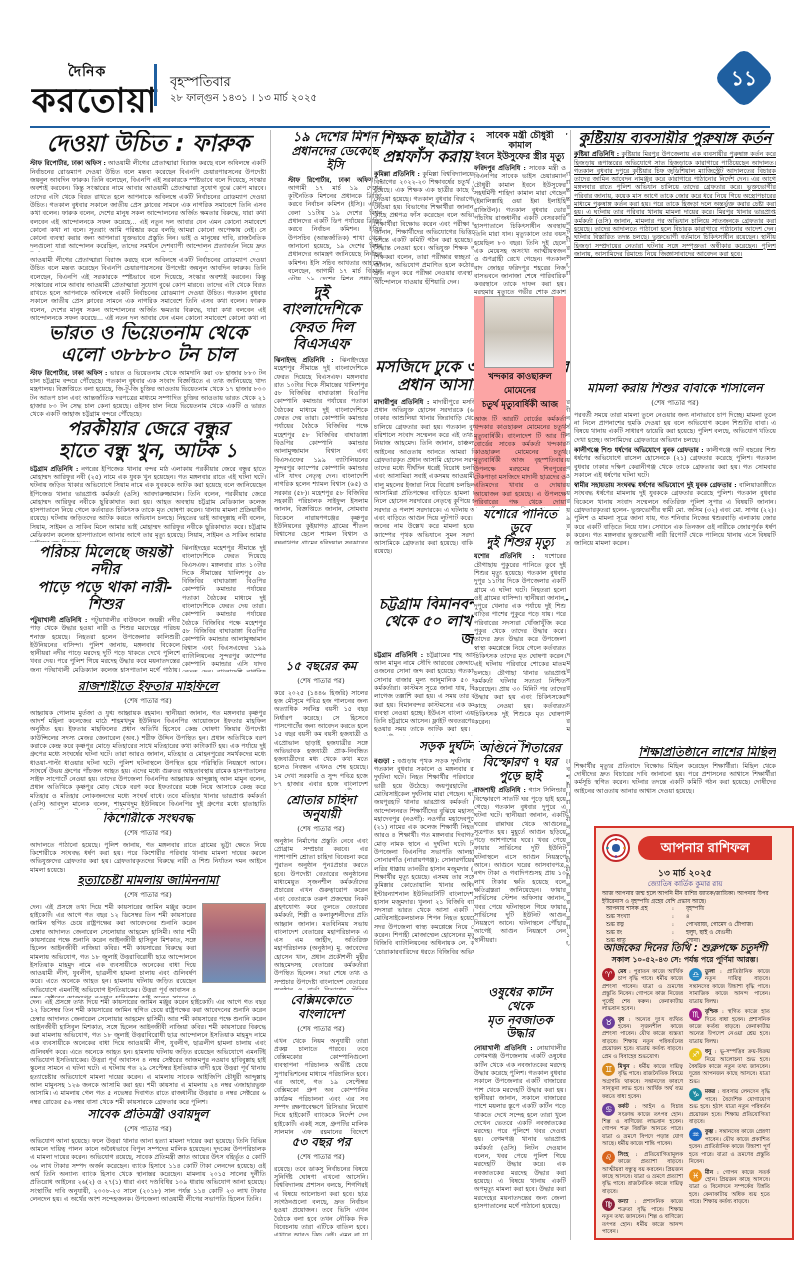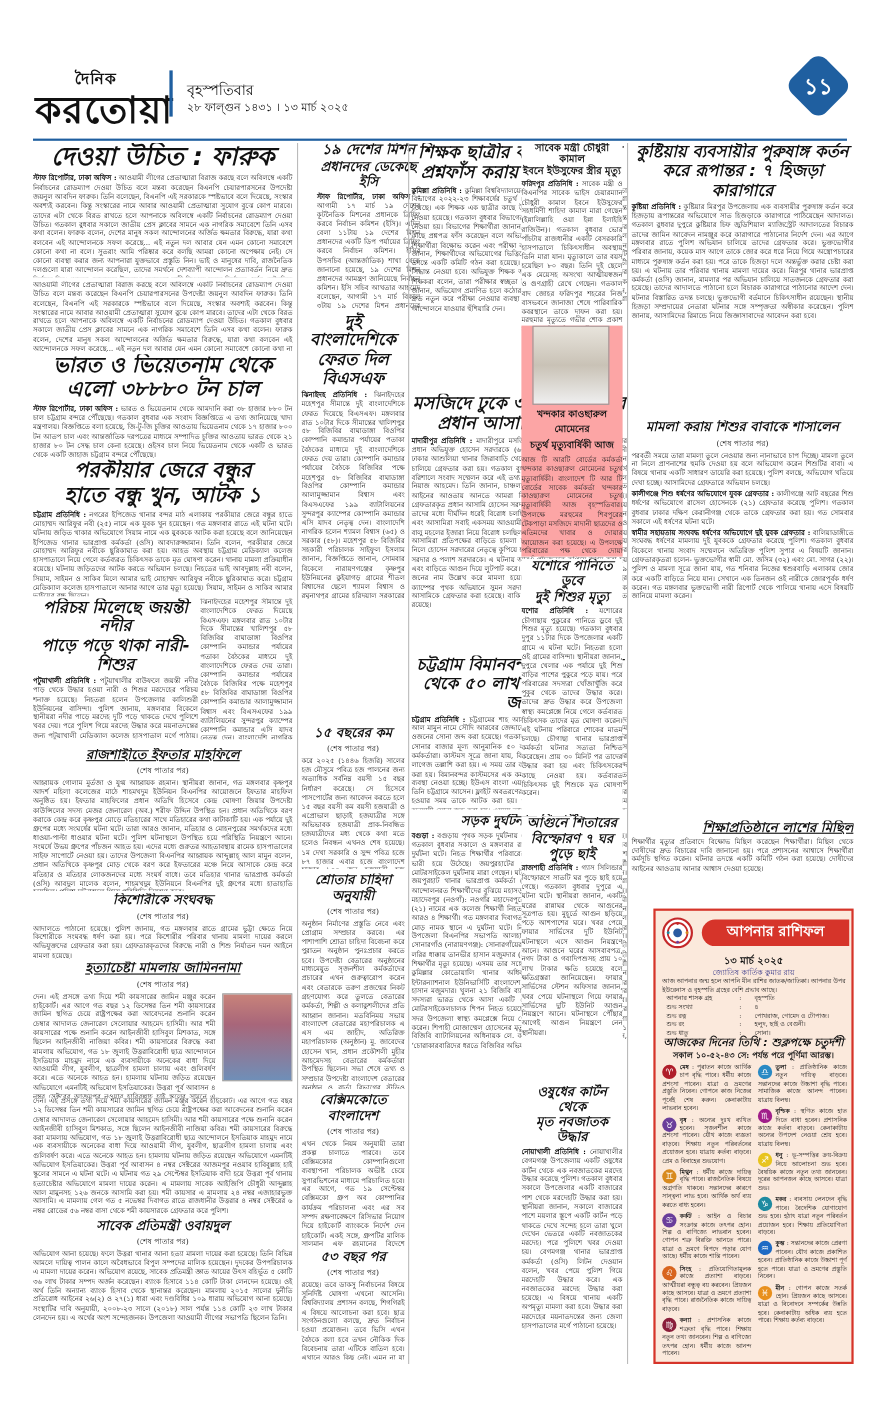--- a/index.html
+++ b/index.html
@@ -30,21 +30,21 @@
   .body b { color: #000; }
   .col-rule { position: absolute; width: 1px; background: #bbb; }
 
   
   .photo { position: absolute; background: linear-gradient(160deg,#d9c7b8 0%,#b89a86 40%,#7a8fa8 100%); border: 1px solid #999; }
   .photo-man { background: linear-gradient(180deg,#e8e4dc 0%,#c9c2b6 50%,#efefef 100%); }
   .photo-woman { background: linear-gradient(180deg,#c8837a 0%,#a8667a 35%,#6f8fb8 100%); }
   .caption { position: absolute; font-size: 8.5px; font-weight: bold; text-align: center; font-family: "DejaVu Sans", sans-serif; }
 
   
-  .horo { position: absolute; left: 594px; top: 826px; width: 182px; height: 414px; background: #fbe9dc; border: 2px solid #d6342a; }
+  .horo { position: absolute; left: 594px; top: 826px; width: 200px; height: 414px; background: #fbe9dc; border: 2px solid #d6342a; }
   .horo-head { position: absolute; left: 6px; top: 6px; width: 168px; height: 28px; }
   .horo-emblem { position: absolute; left: 0; top: 0; width: 28px; height: 28px; border-radius: 50%; background: #fff; border: 2px solid #c4282a; }
   .horo-title { position: absolute; left: 36px; top: 2px; width: 134px; height: 24px; background: #d6342a; color: #fff; border-radius: 12px 0 0 12px; text-align: center; line-height: 24px; font-size: 13px; font-weight: bold; font-family: "DejaVu Sans", sans-serif; }
   .horo-date { position: absolute; left: 0; top: 38px; width: 178px; text-align: center; font-size: 9px; font-weight: bold; }
   .horo-author { position: absolute; left: 0; top: 50px; width: 178px; text-align: center; font-size: 7px; color: #3a3a8a; }
   .horo-intro { position: absolute; left: 6px; top: 62px; width: 168px; font-size: 5.6px; line-height: 1.35; }
   .horo-table { position: absolute; left: 6px; top: 76px; width: 168px; font-size: 5.6px; line-height: 1.45; }
   .horo-table .row { display: flex; }
   .horo-table .k { width: 70px; padding-left: 4px; }
   .horo-table .c { width: 14px; }
@@ -226,23 +226,22 @@
   </div>
 
   <div class="art" style="left:474px;top:986px;width:92px;height:250px;background:#fff;">
     <div class="hl hl-s">ওষুধের কার্টন থেকে</div>
     <div class="hl hl-s">মৃত নবজাতক উদ্ধার</div>
     <div class="body" style="margin-top:3px;"><b>নোয়াখালী প্রতিনিধি :</b> <span>নোয়াখালীর বেগমগঞ্জ উপজেলায় একটি ওষুধের কার্টন থেকে এক নবজাতকের মরদেহ উদ্ধার করেছে পুলিশ। গতকাল বুধবার সকালে উপজেলার একটি বাজারের পাশ থেকে মরদেহটি উদ্ধার করা হয়। স্থানীয়রা জানান, সকালে বাজারের পাশে ময়লার স্তূপে একটি কার্টন পড়ে থাকতে দেখে সন্দেহ হলে তারা খুলে দেখেন ভেতরে একটি নবজাতকের মরদেহ। পরে পুলিশে খবর দেওয়া হয়। বেগমগঞ্জ থানার ভারপ্রাপ্ত কর্মকর্তা (ওসি) লিটন দেওয়ান বলেন, খবর পেয়ে পুলিশ গিয়ে মরদেহটি উদ্ধার করে। এক নবজাতকের মরদেহ উদ্ধার করা হয়েছে। এ বিষয়ে থানায় একটি অপমৃত্যু মামলা করা হবে। উদ্ধার করা মরদেহের ময়নাতদন্তের জন্য জেলা হাসপাতালের মর্গে পাঠানো হয়েছে।</span></div>
   </div>
 
   <div class="col-rule" style="left:570px;top:130px;height:1110px;"></div>
 
-  <div class="art" style="left:574px;top:130px;width:202px;height:248px;">
+  <div class="art" style="left:574px;top:130px;width:202px;height:248px;text-decoration:underline;">
     <div class="hl hl-l" style="font-size:15px;">কুষ্টিয়ায় ব্যবসায়ীর পুরুষাঙ্গ কর্তন</div>
-    <div class="hl hl-l" style="font-size:15px;">করে রূপান্তর : ৭ হিজড়া কারাগারে</div>
     <div class="body" style="margin-top:3px;"><b>কুষ্টিয়া প্রতিনিধি :</b> <span>কুষ্টিয়ার মিরপুর উপজেলায় এক ব্যবসায়ীর পুরুষাঙ্গ কর্তন করে হিজড়ায় রূপান্তরের অভিযোগে সাত হিজড়াকে কারাগারে পাঠিয়েছেন আদালত। গতকাল বুধবার দুপুরে কুষ্টিয়ার চিফ জুডিশিয়াল ম্যাজিস্ট্রেট আদালতের বিচারক তাদের জামিন আবেদন নামঞ্জুর করে কারাগারে পাঠানোর নির্দেশ দেন। এর আগে মঙ্গলবার রাতে পুলিশ অভিযান চালিয়ে তাদের গ্রেফতার করে। ভুক্তভোগীর পরিবার জানায়, কয়েক মাস আগে তাকে জোর করে ধরে নিয়ে গিয়ে অস্ত্রোপচারের মাধ্যমে পুরুষাঙ্গ কর্তন করা হয়। পরে তাকে হিজড়া দলে অন্তর্ভুক্ত করার চেষ্টা করা হয়। এ ঘটনায় তার পরিবার থানায় মামলা দায়ের করে। মিরপুর থানার ভারপ্রাপ্ত কর্মকর্তা (ওসি) জানান, মামলার পর অভিযান চালিয়ে সাতজনকে গ্রেফতার করা হয়েছে। তাদের আদালতে পাঠানো হলে বিচারক কারাগারে পাঠানোর আদেশ দেন। ঘটনার বিস্তারিত তদন্ত চলছে। ভুক্তভোগী বর্তমানে চিকিৎসাধীন রয়েছেন। স্থানীয় হিজড়া সম্প্রদায়ের নেতারা ঘটনার সঙ্গে সম্পৃক্ততা অস্বীকার করেছেন। পুলিশ জানায়, আসামিদের রিমান্ডে নিয়ে জিজ্ঞাসাবাদের আবেদন করা হবে।</span></div>
   </div>
 
   <div class="art" style="left:574px;top:382px;width:202px;height:360px;">
     <div class="hl hl-s">মামলা করায় শিশুর বাবাকে শাসালেন</div>
     <div class="sub">(শেষ পাতার পর)</div>
     <div class="body">পরবর্তী সময়ে তারা মামলা তুলে নেওয়ার জন্য নানাভাবে চাপ দিচ্ছে। মামলা তুলে না নিলে প্রাণনাশের হুমকি দেওয়া হয় বলে অভিযোগ করেন শিশুটির বাবা। এ বিষয়ে থানায় একটি সাধারণ ডায়েরি করা হয়েছে। পুলিশ বলছে, অভিযোগ খতিয়ে দেখা হচ্ছে। আসামিদের গ্রেফতারে অভিযান চলছে।</div>
     <div class="body" style="margin-top:2px;"><b>কালীগঞ্জে শিশু ধর্ষণের অভিযোগে যুবক গ্রেফতার :</b> <span>কালীগঞ্জে আট বছরের শিশু ধর্ষণের অভিযোগে রাসেল হোসেনকে (২১) গ্রেফতার করেছে পুলিশ। গতকাল বুধবার ঢাকার দক্ষিণ কেরানীগঞ্জ থেকে তাকে গ্রেফতার করা হয়। গত সোমবার সকালে এই ধর্ষণের ঘটনা ঘটে।</span></div>
     <div class="body" style="margin-top:2px;"><b>স্বামীর সহায়তায় সংঘবদ্ধ ধর্ষণের অভিযোগে দুই যুবক গ্রেফতার :</b> <span>বালিয়াডাঙ্গীতে সংঘবদ্ধ ধর্ষণের মামলায় দুই যুবককে গ্রেফতার করেছে পুলিশ। গতকাল বুধবার বিকেলে থানায় সংবাদ সম্মেলনে অতিরিক্ত পুলিশ সুপার এ বিষয়টি জানান। গ্রেফতারকৃতরা হলেন- ভুক্তভোগীর স্বামী মো. জসিম (৩২) এবং মো. সাগর (২২)। পুলিশ ও মামলা সূত্রে জানা যায়, গত শনিবার নিজের শ্বশুরবাড়ি এলাকায় জোর করে একটি বাড়িতে নিয়ে যান। সেখানে এক তিনজন ওই নারীকে জোরপূর্বক ধর্ষণ করেন। গত মঙ্গলবার ভুক্তভোগী নারী রিপোর্ট থেকে পালিয়ে থানায় এসে বিষয়টি জানিয়ে মামলা করেন।</span></div>
   </div>

